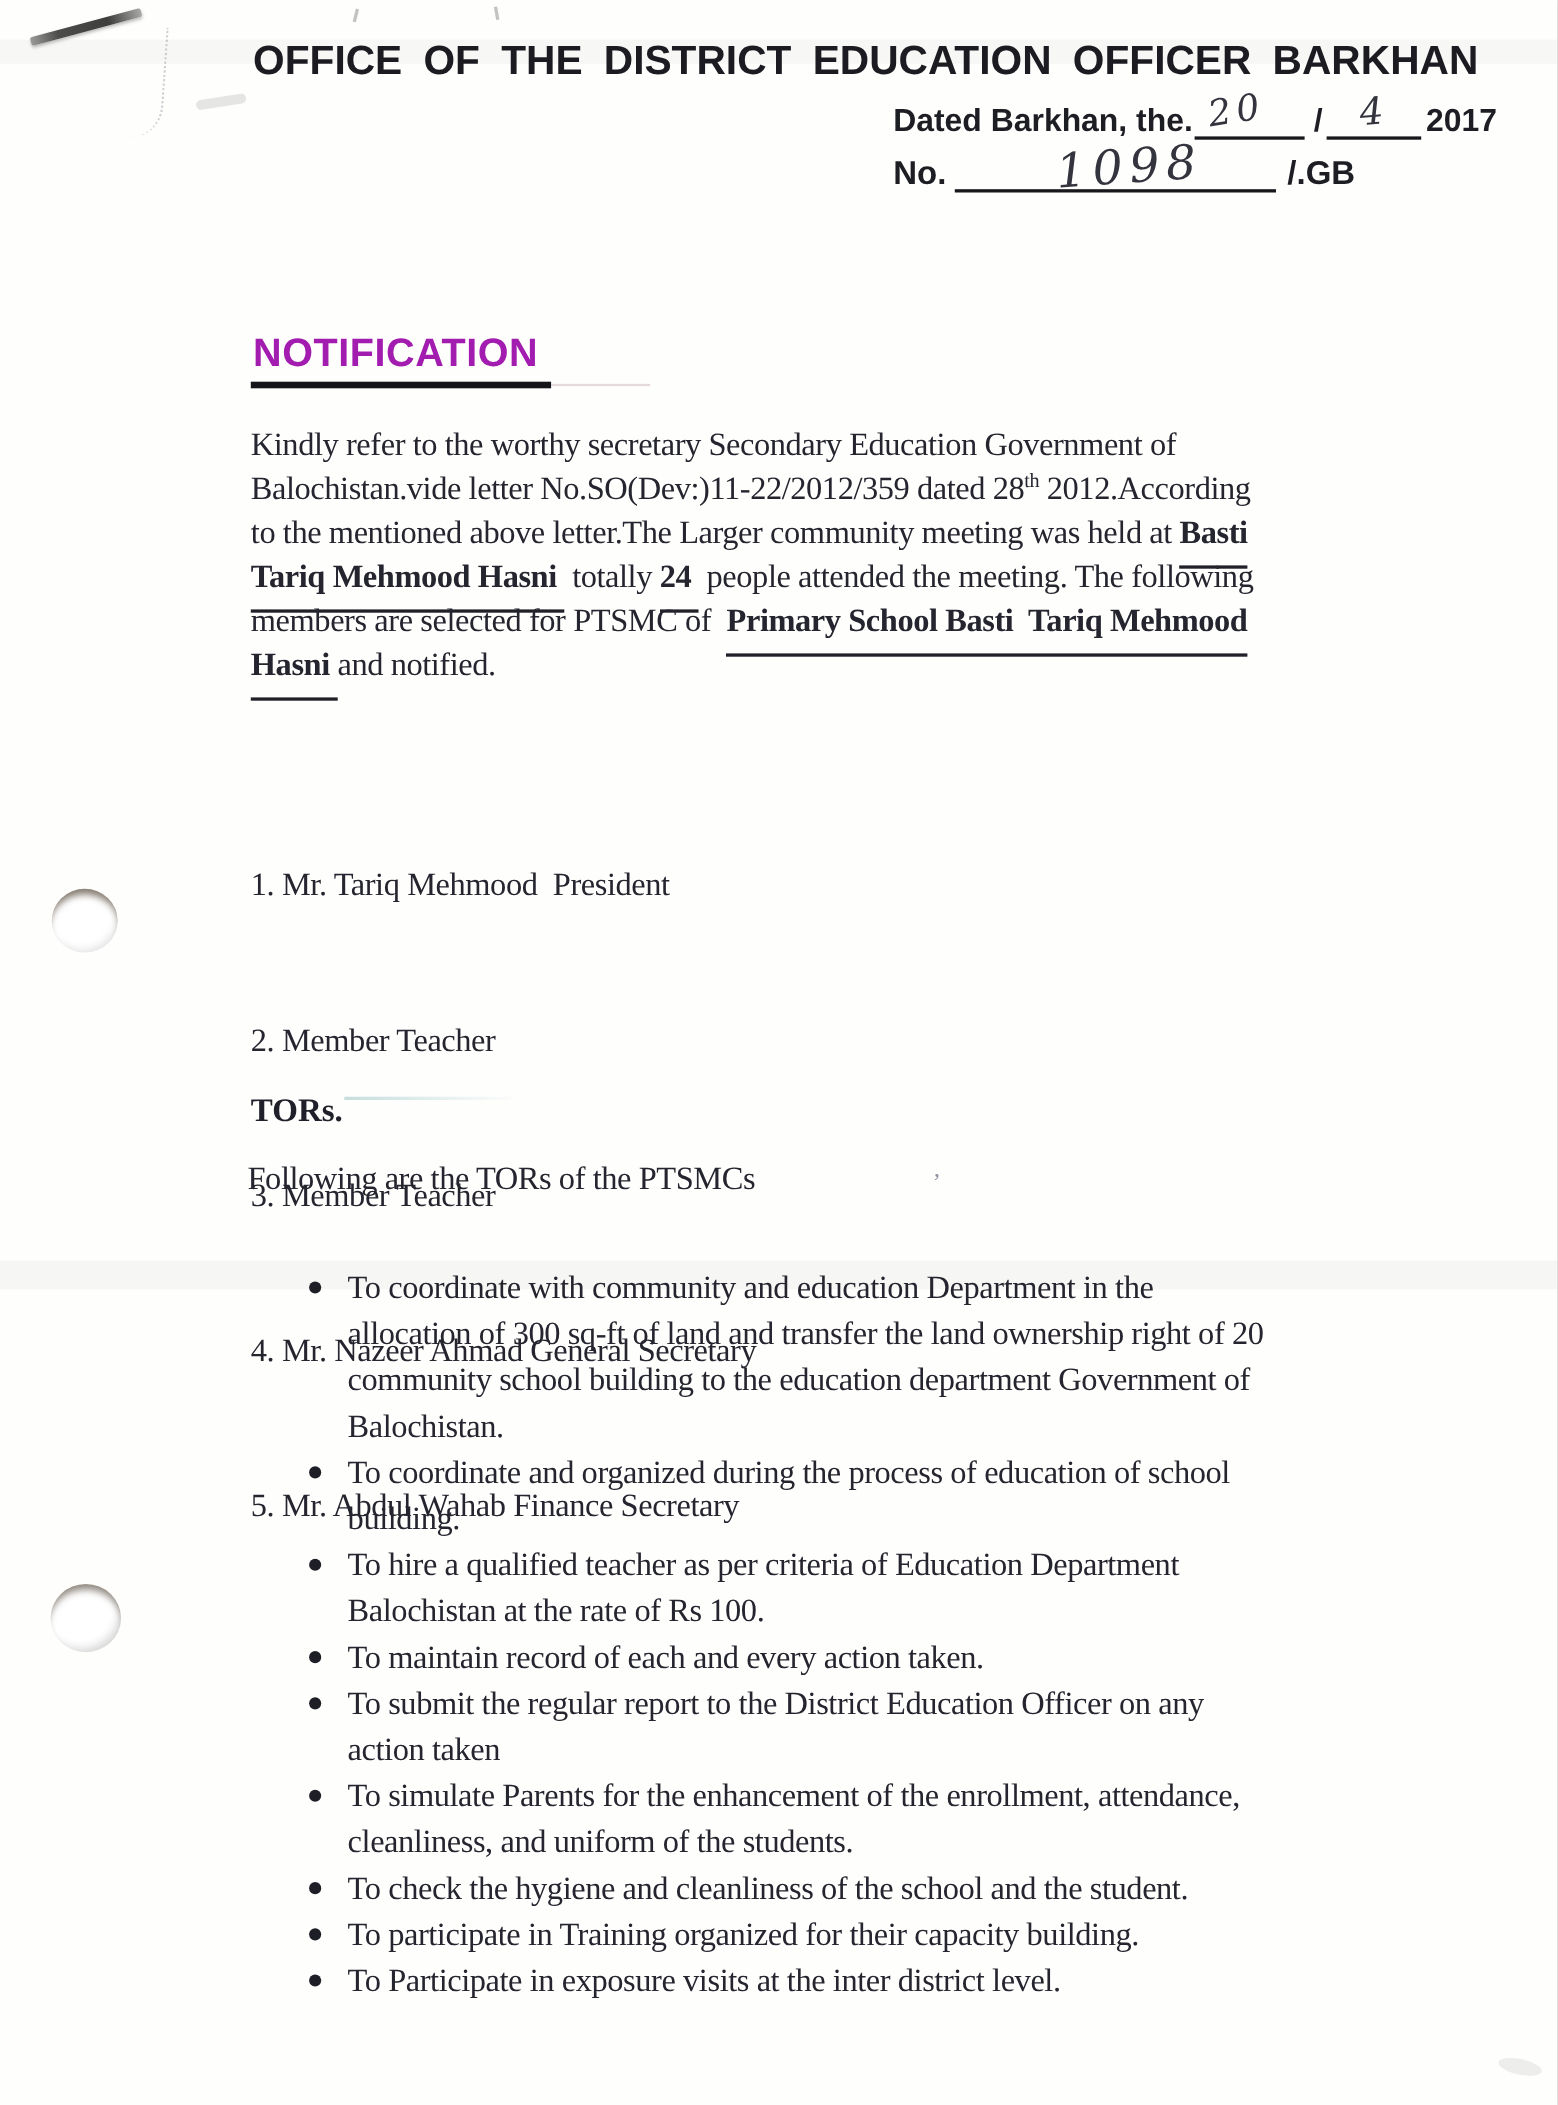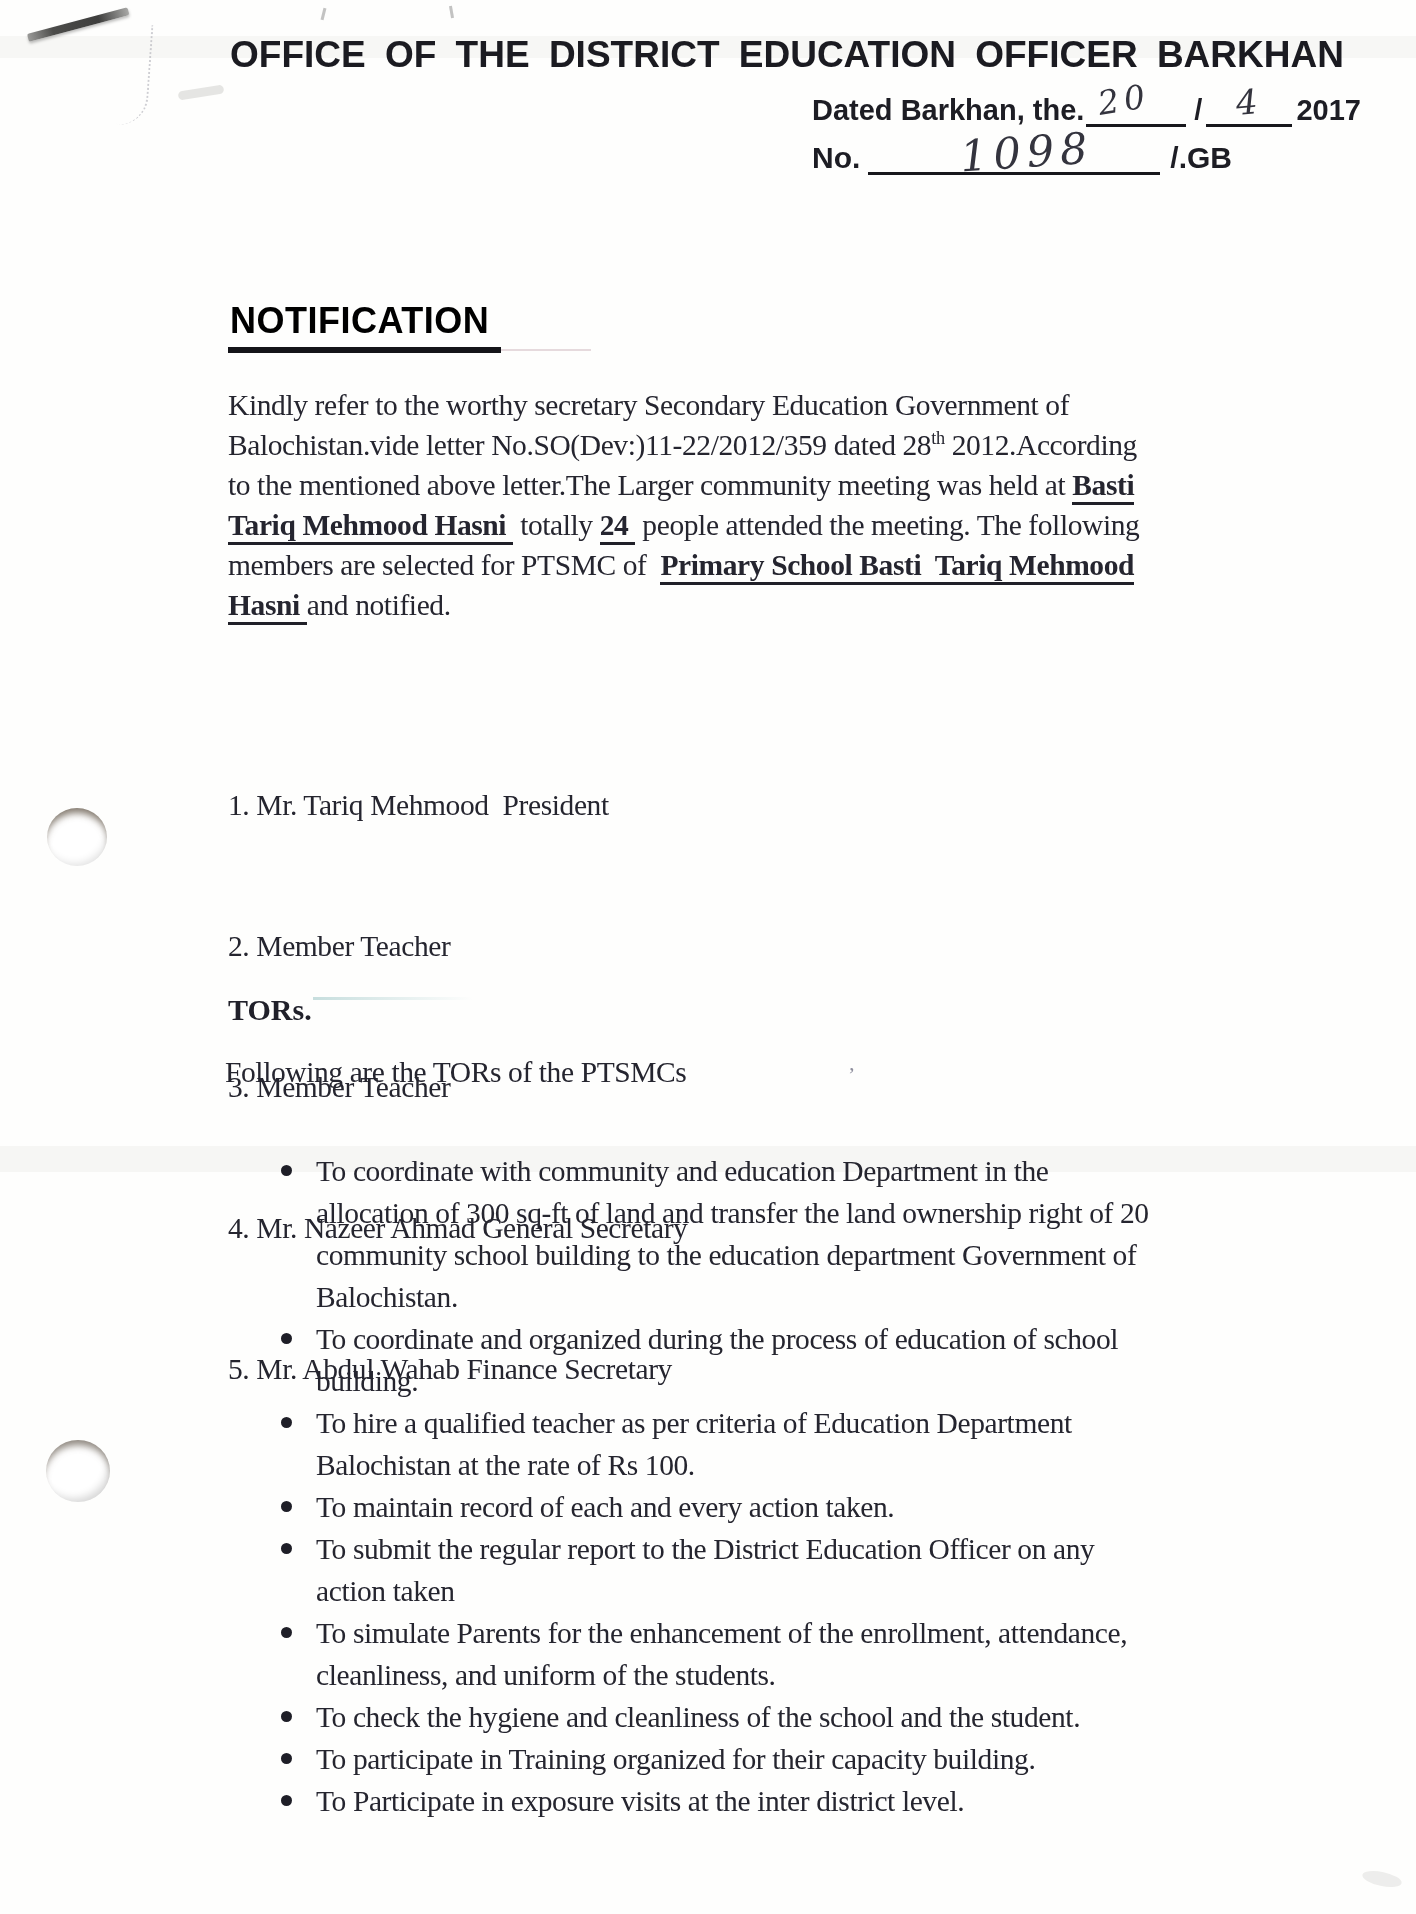--- a/index.html
+++ b/index.html
@@ -69,34 +69,34 @@
     font-family:"DejaVu Serif",serif;font-style:italic;font-weight:400;color:#34343e;
     white-space:nowrap;
   }
   .hand-day{position:absolute;left:12px;bottom:5px;font-size:33px;letter-spacing:5px;transform:rotate(-9deg);}
   .hand-month{position:absolute;left:30px;bottom:2px;font-size:34px;transform:rotate(-5deg);}
   .hand-no{position:absolute;left:92px;bottom:-5px;font-size:43px;letter-spacing:6px;transform:rotate(-4deg);}
   
   .notif-heading{
     position:absolute;left:228px;top:300px;margin:0;
     font-family:"Liberation Sans",sans-serif;font-weight:700;font-size:36px;
-    letter-spacing:.5px;color:#000000;
+    letter-spacing:.5px;color:#a21caf;
     border-bottom:6px solid #141419;padding:0 12px 5px 2px;
   }
   .notif-heading::after{
     content:"";position:absolute;left:100%;bottom:-4px;width:90px;height:2px;
     background:#d9c6cd;opacity:.65;
   }
   
   .body-para{
     position:absolute;left:228px;top:385px;width:965px;margin:0;
     font-size:29.5px;line-height:40px;letter-spacing:-0.4px;white-space:pre-wrap;
   }
   .seg-normal{}
-  .seg-bold-underline{font-weight:700;border-bottom:3px solid #202028;padding-bottom:1px;}
+  .seg-bold-underline{font-weight:700;border-bottom:3px solid #202028;padding-bottom:13px;}
   .seg-superscript{vertical-align:super;font-size:.62em;line-height:0;}
   .members{
     position:absolute;left:228px;top:688px;margin:0;padding:0;list-style:none;
     font-size:29.5px;line-height:47px;letter-spacing:-0.4px;white-space:pre;
   }
   .tors-heading{
     position:absolute;left:228px;top:993px;margin:0;
     font-size:30px;font-weight:700;color:#20202a;
   }
   .tors-heading::after{

